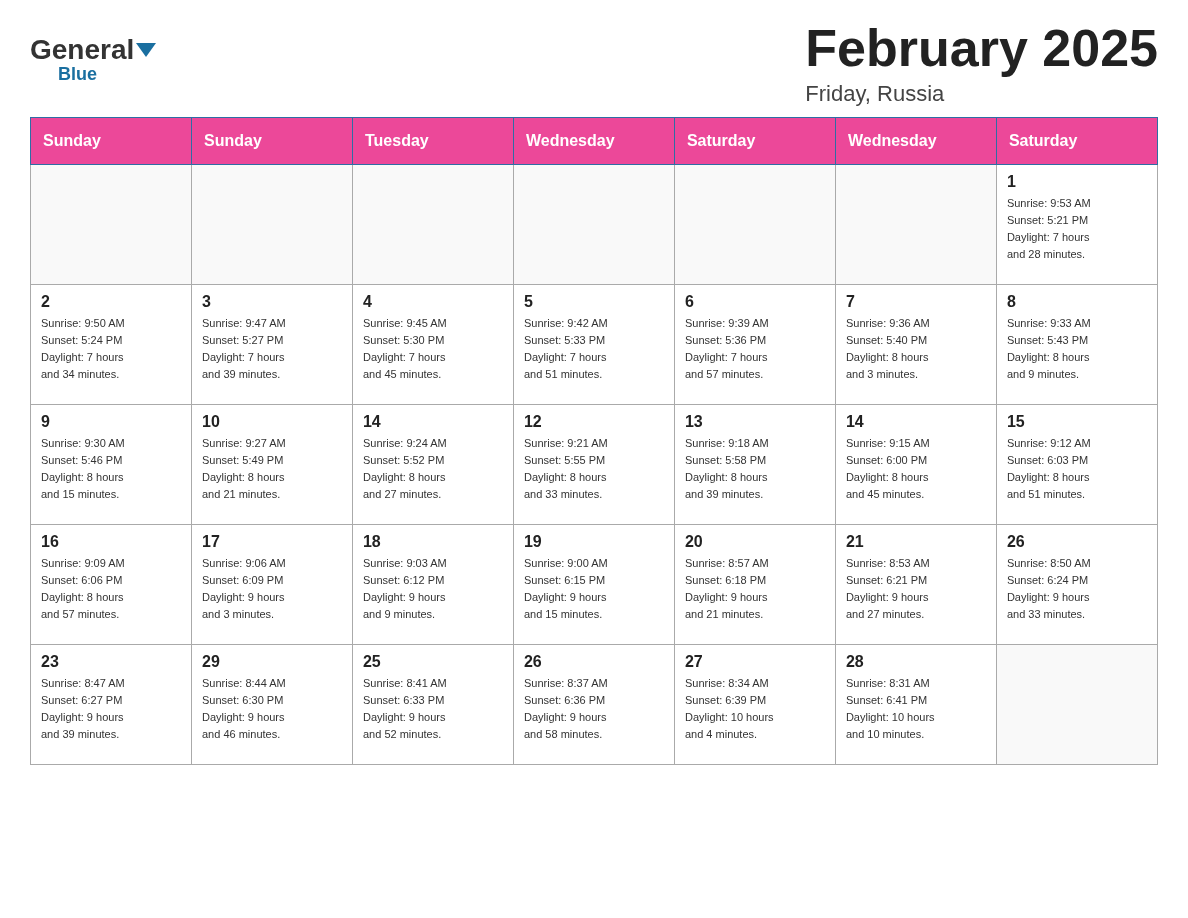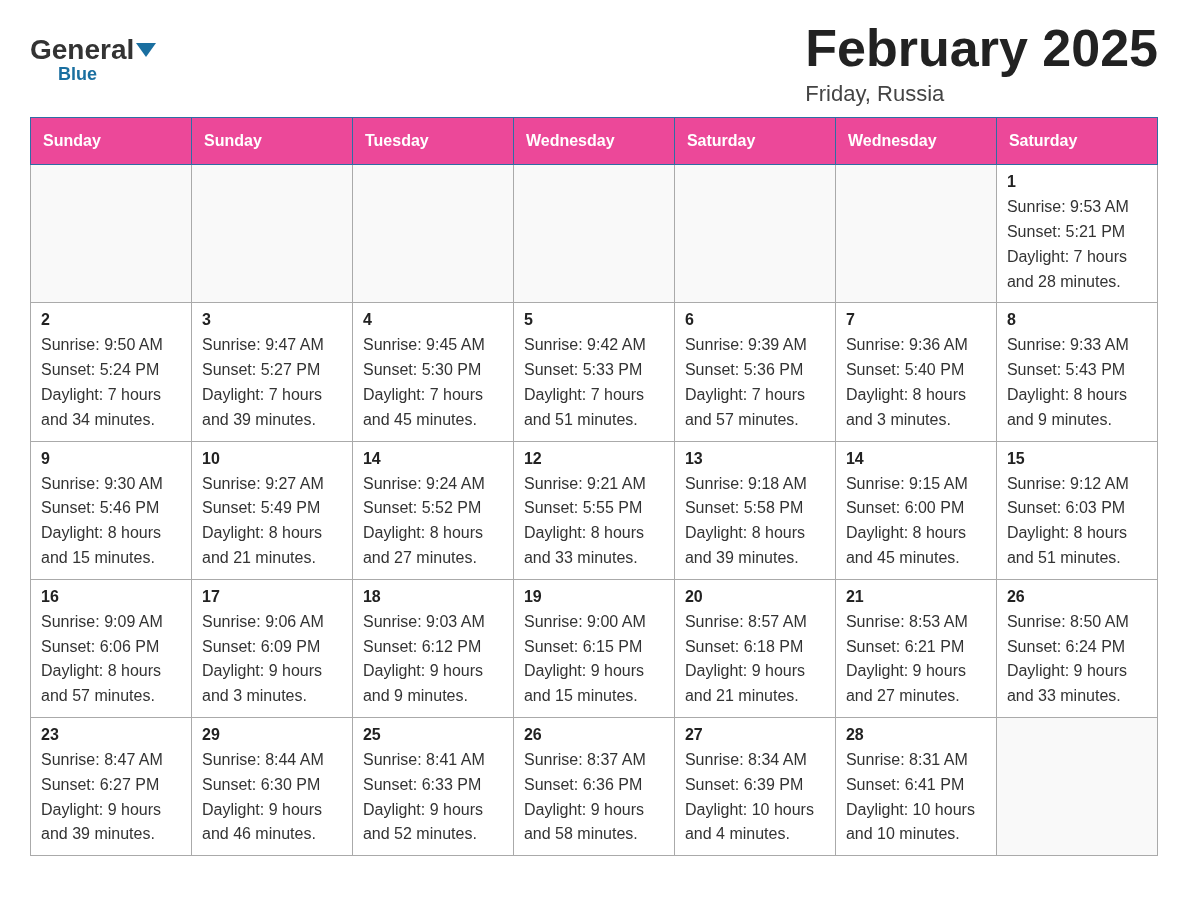--- a/index.html
+++ b/index.html
@@ -88,21 +88,21 @@
     .calendar td.empty {
       background: #f9f9f9;
     }
     .day-number {
       font-size: 16px;
       font-weight: bold;
       color: #222;
       margin-bottom: 4px;
     }
     .day-info {
-      font-size: 16px;
+      font-size: 11px;
       color: #333;
       line-height: 1.55;
     }
     tr td {
       border-top: 2px solid #2e6da4;
     }
     tr:first-child td {
       border-top: 1px solid #aaa;
     }
   </style>

